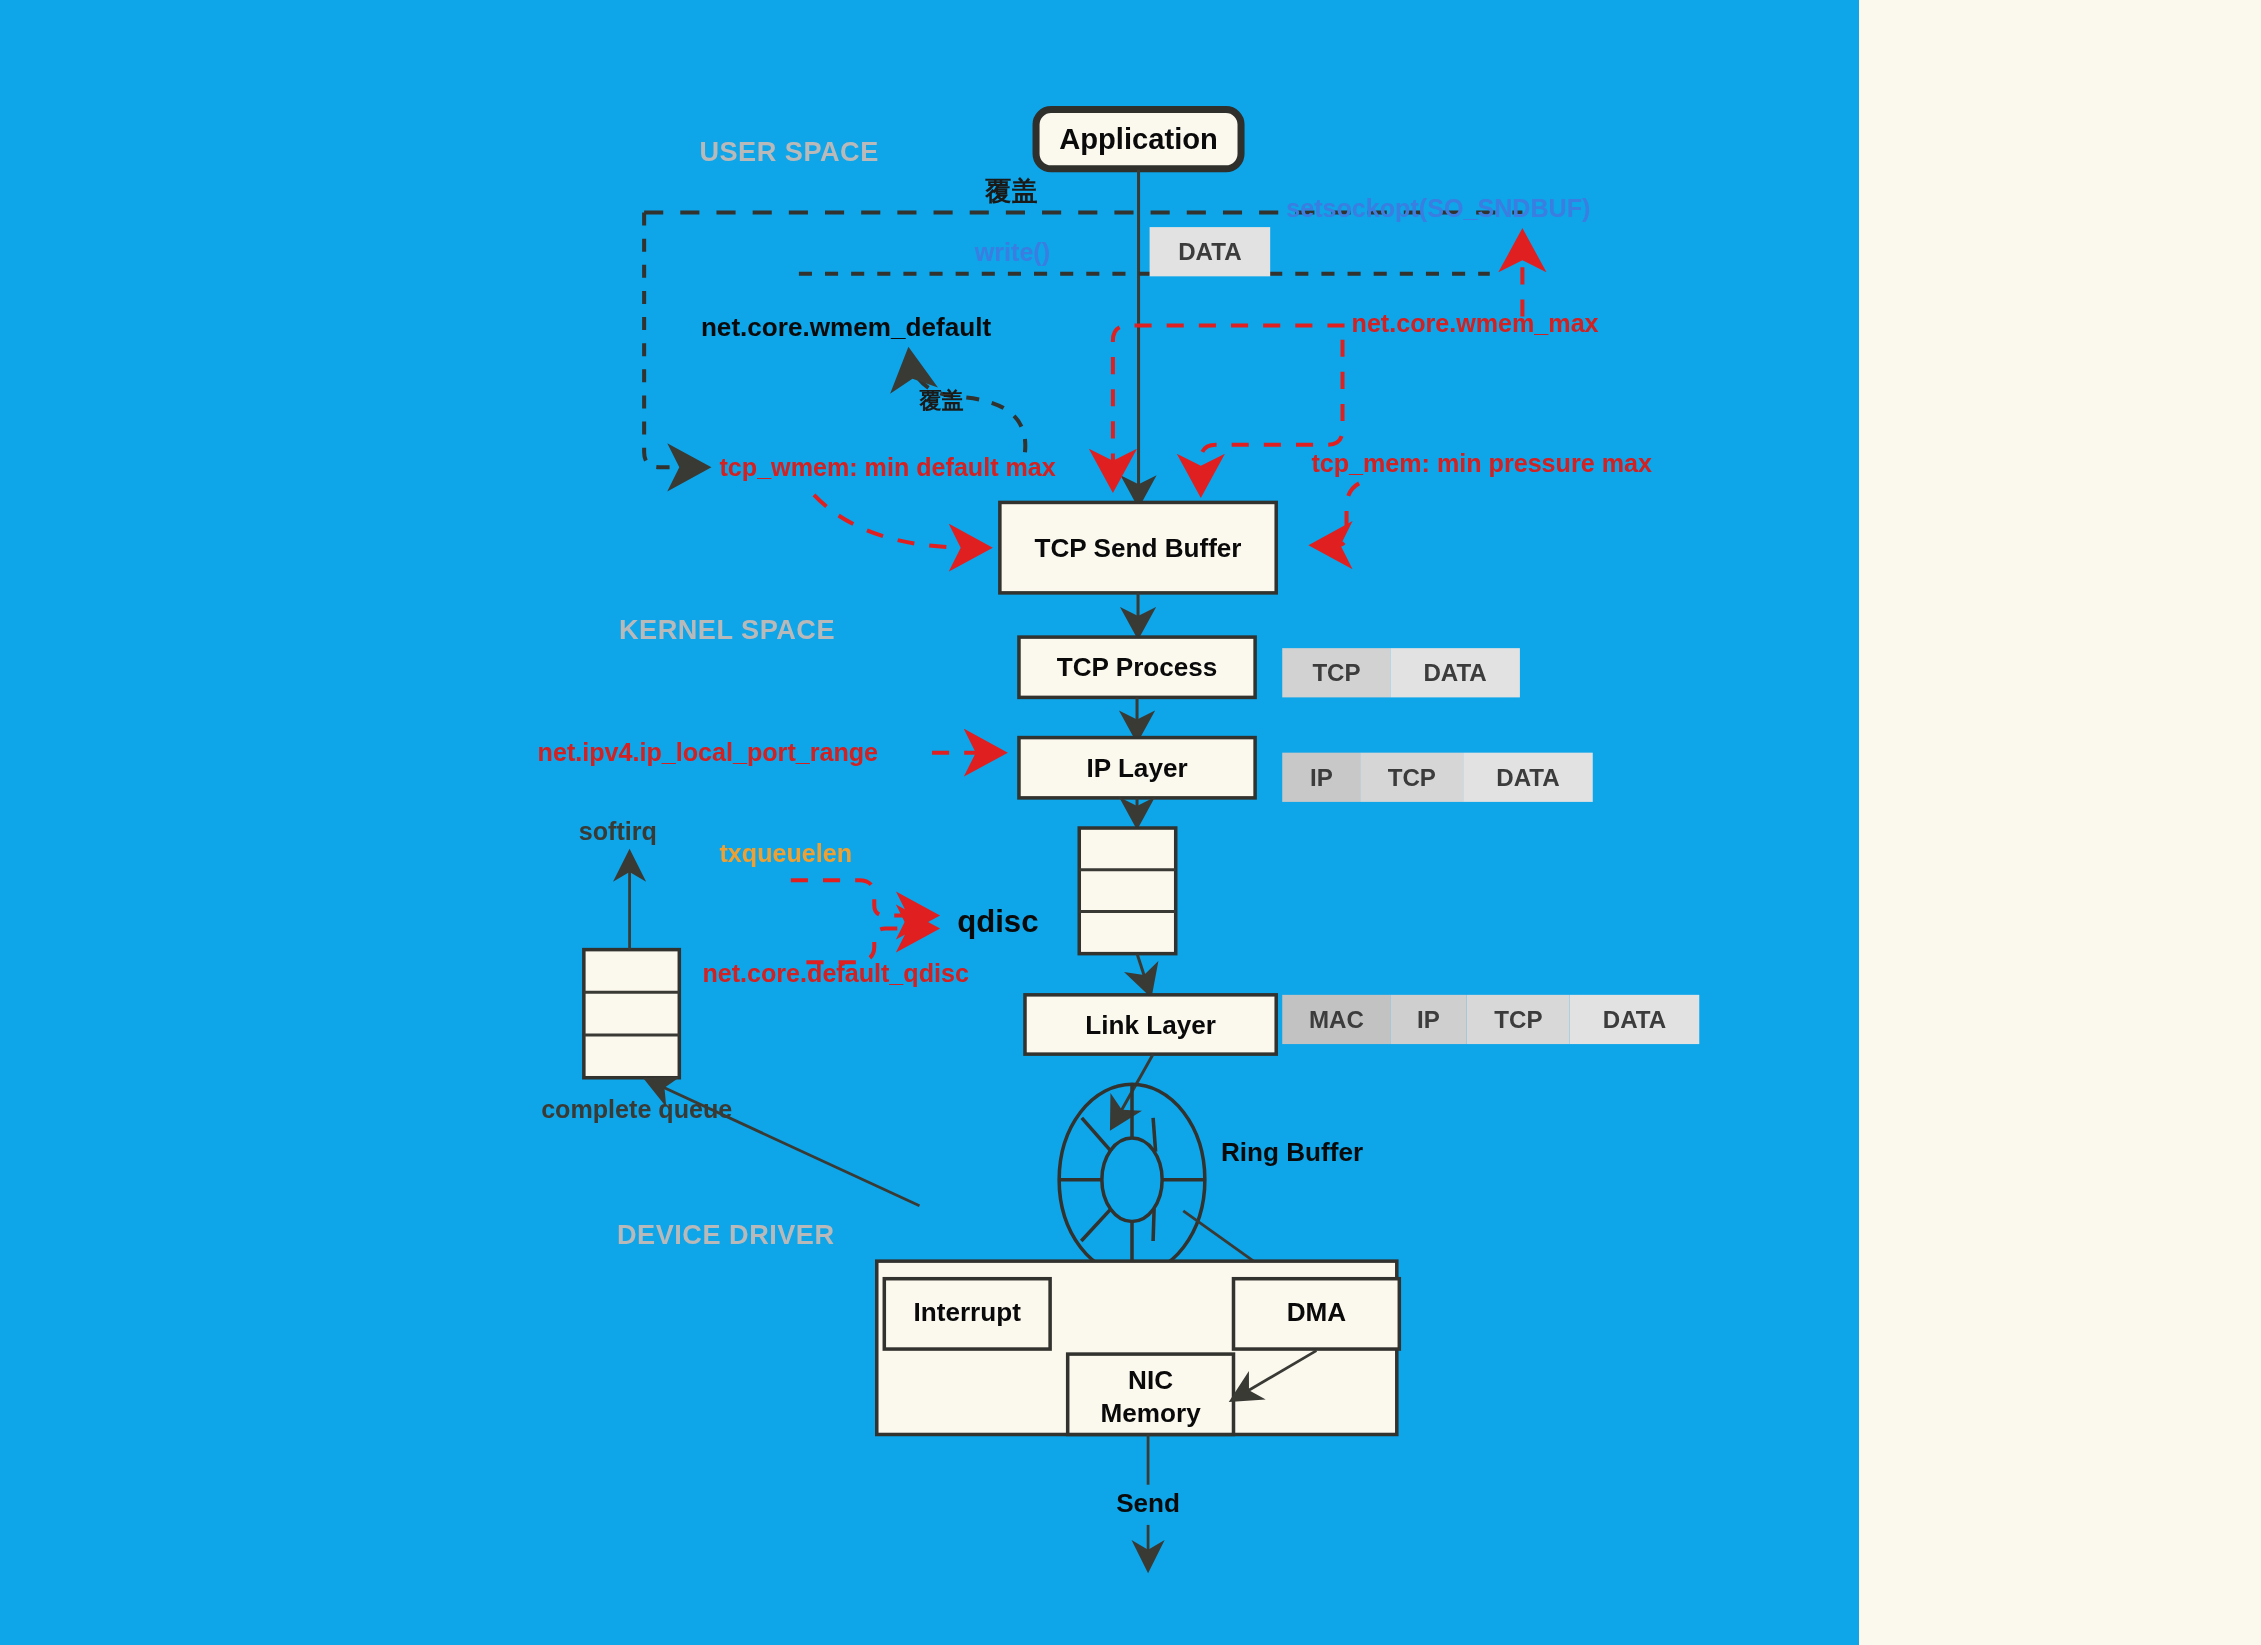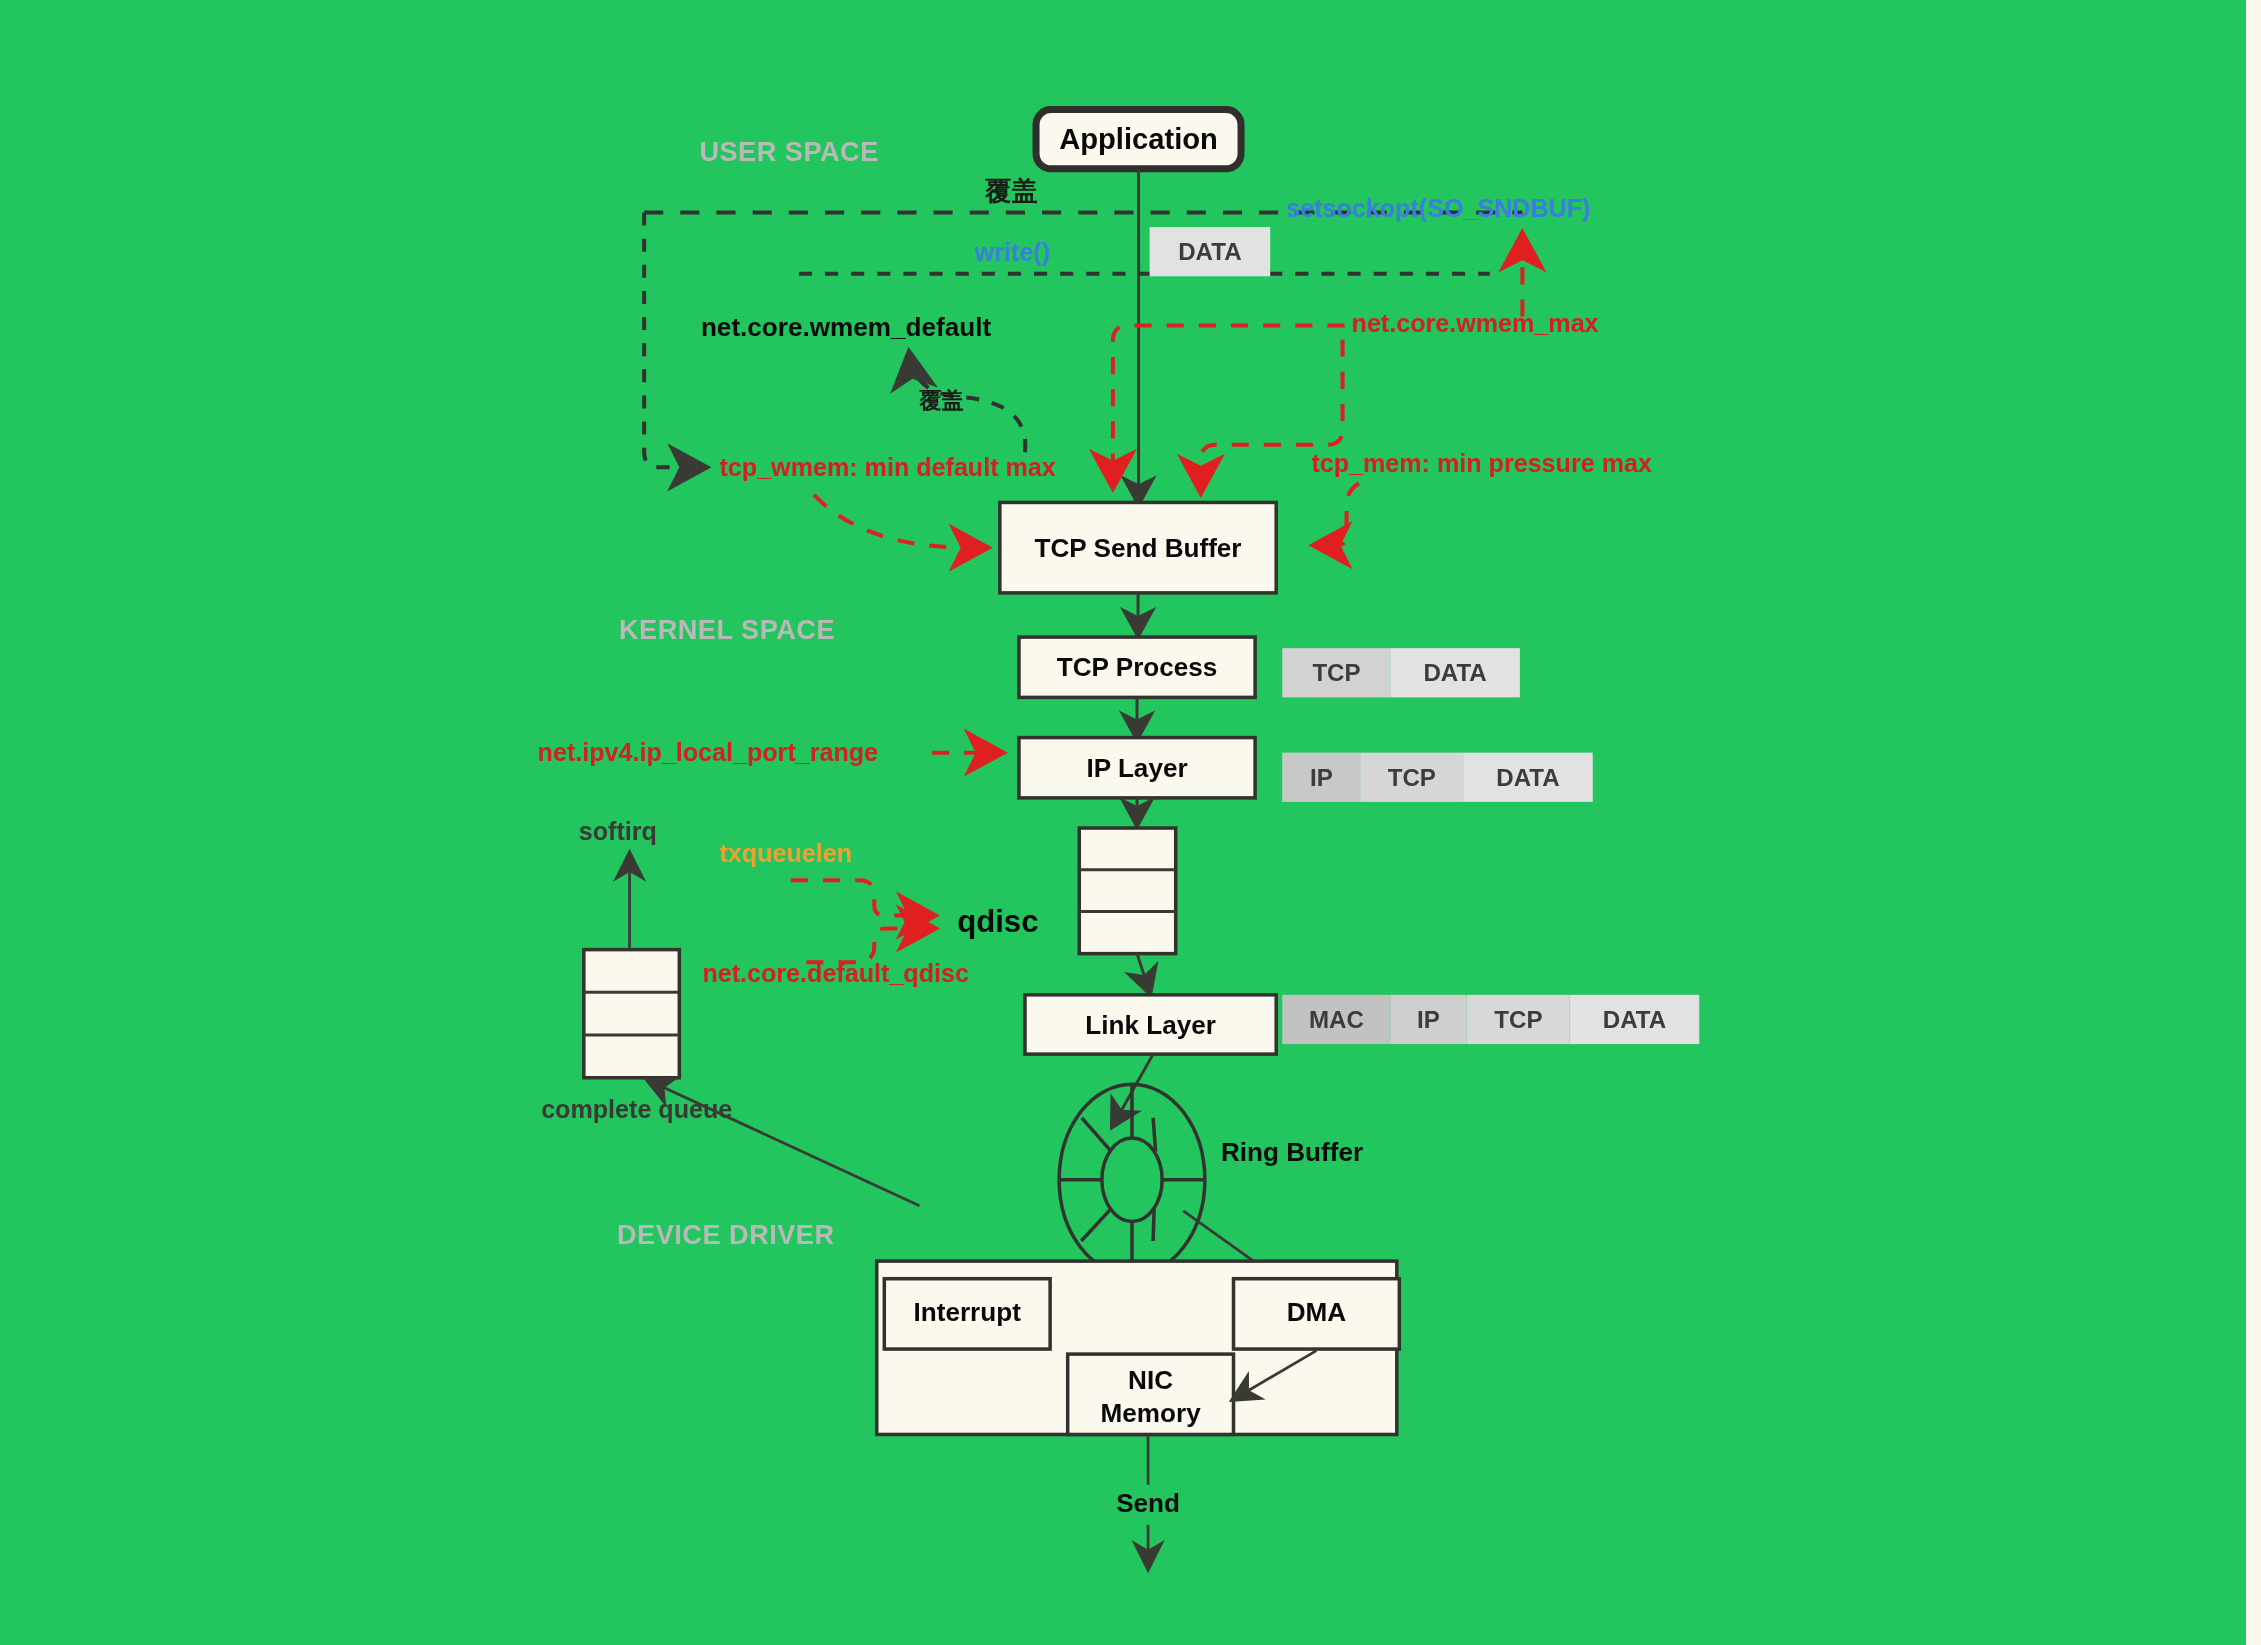--- a/index.html
+++ b/index.html
@@ -8,23 +8,23 @@
     background: #fbf8ee;
   }
   body {
     width: 2261px;
     height: 1645px;
     font-family: "Liberation Sans", sans-serif;
     overflow: hidden;
   }
   #stage {
     position: relative;
-    width: 2246px;
+    width: 1859px;
     height: 1645px;
-    background: #22c55e;
+    background: #0ea5e9;
   }
   svg#diagram {
     position: absolute;
     top: 0; left: 0;
     width: 2261px;
     height: 1645px;
   }
   .bx { fill: #fbf8ee; stroke: #32322e; stroke-width: 7; }
   .bx-round { fill: #fbf8ee; stroke: #2f2f2b; stroke-width: 14; }
   .ln { stroke: #3a3a35; stroke-width: 6; fill: none; }

